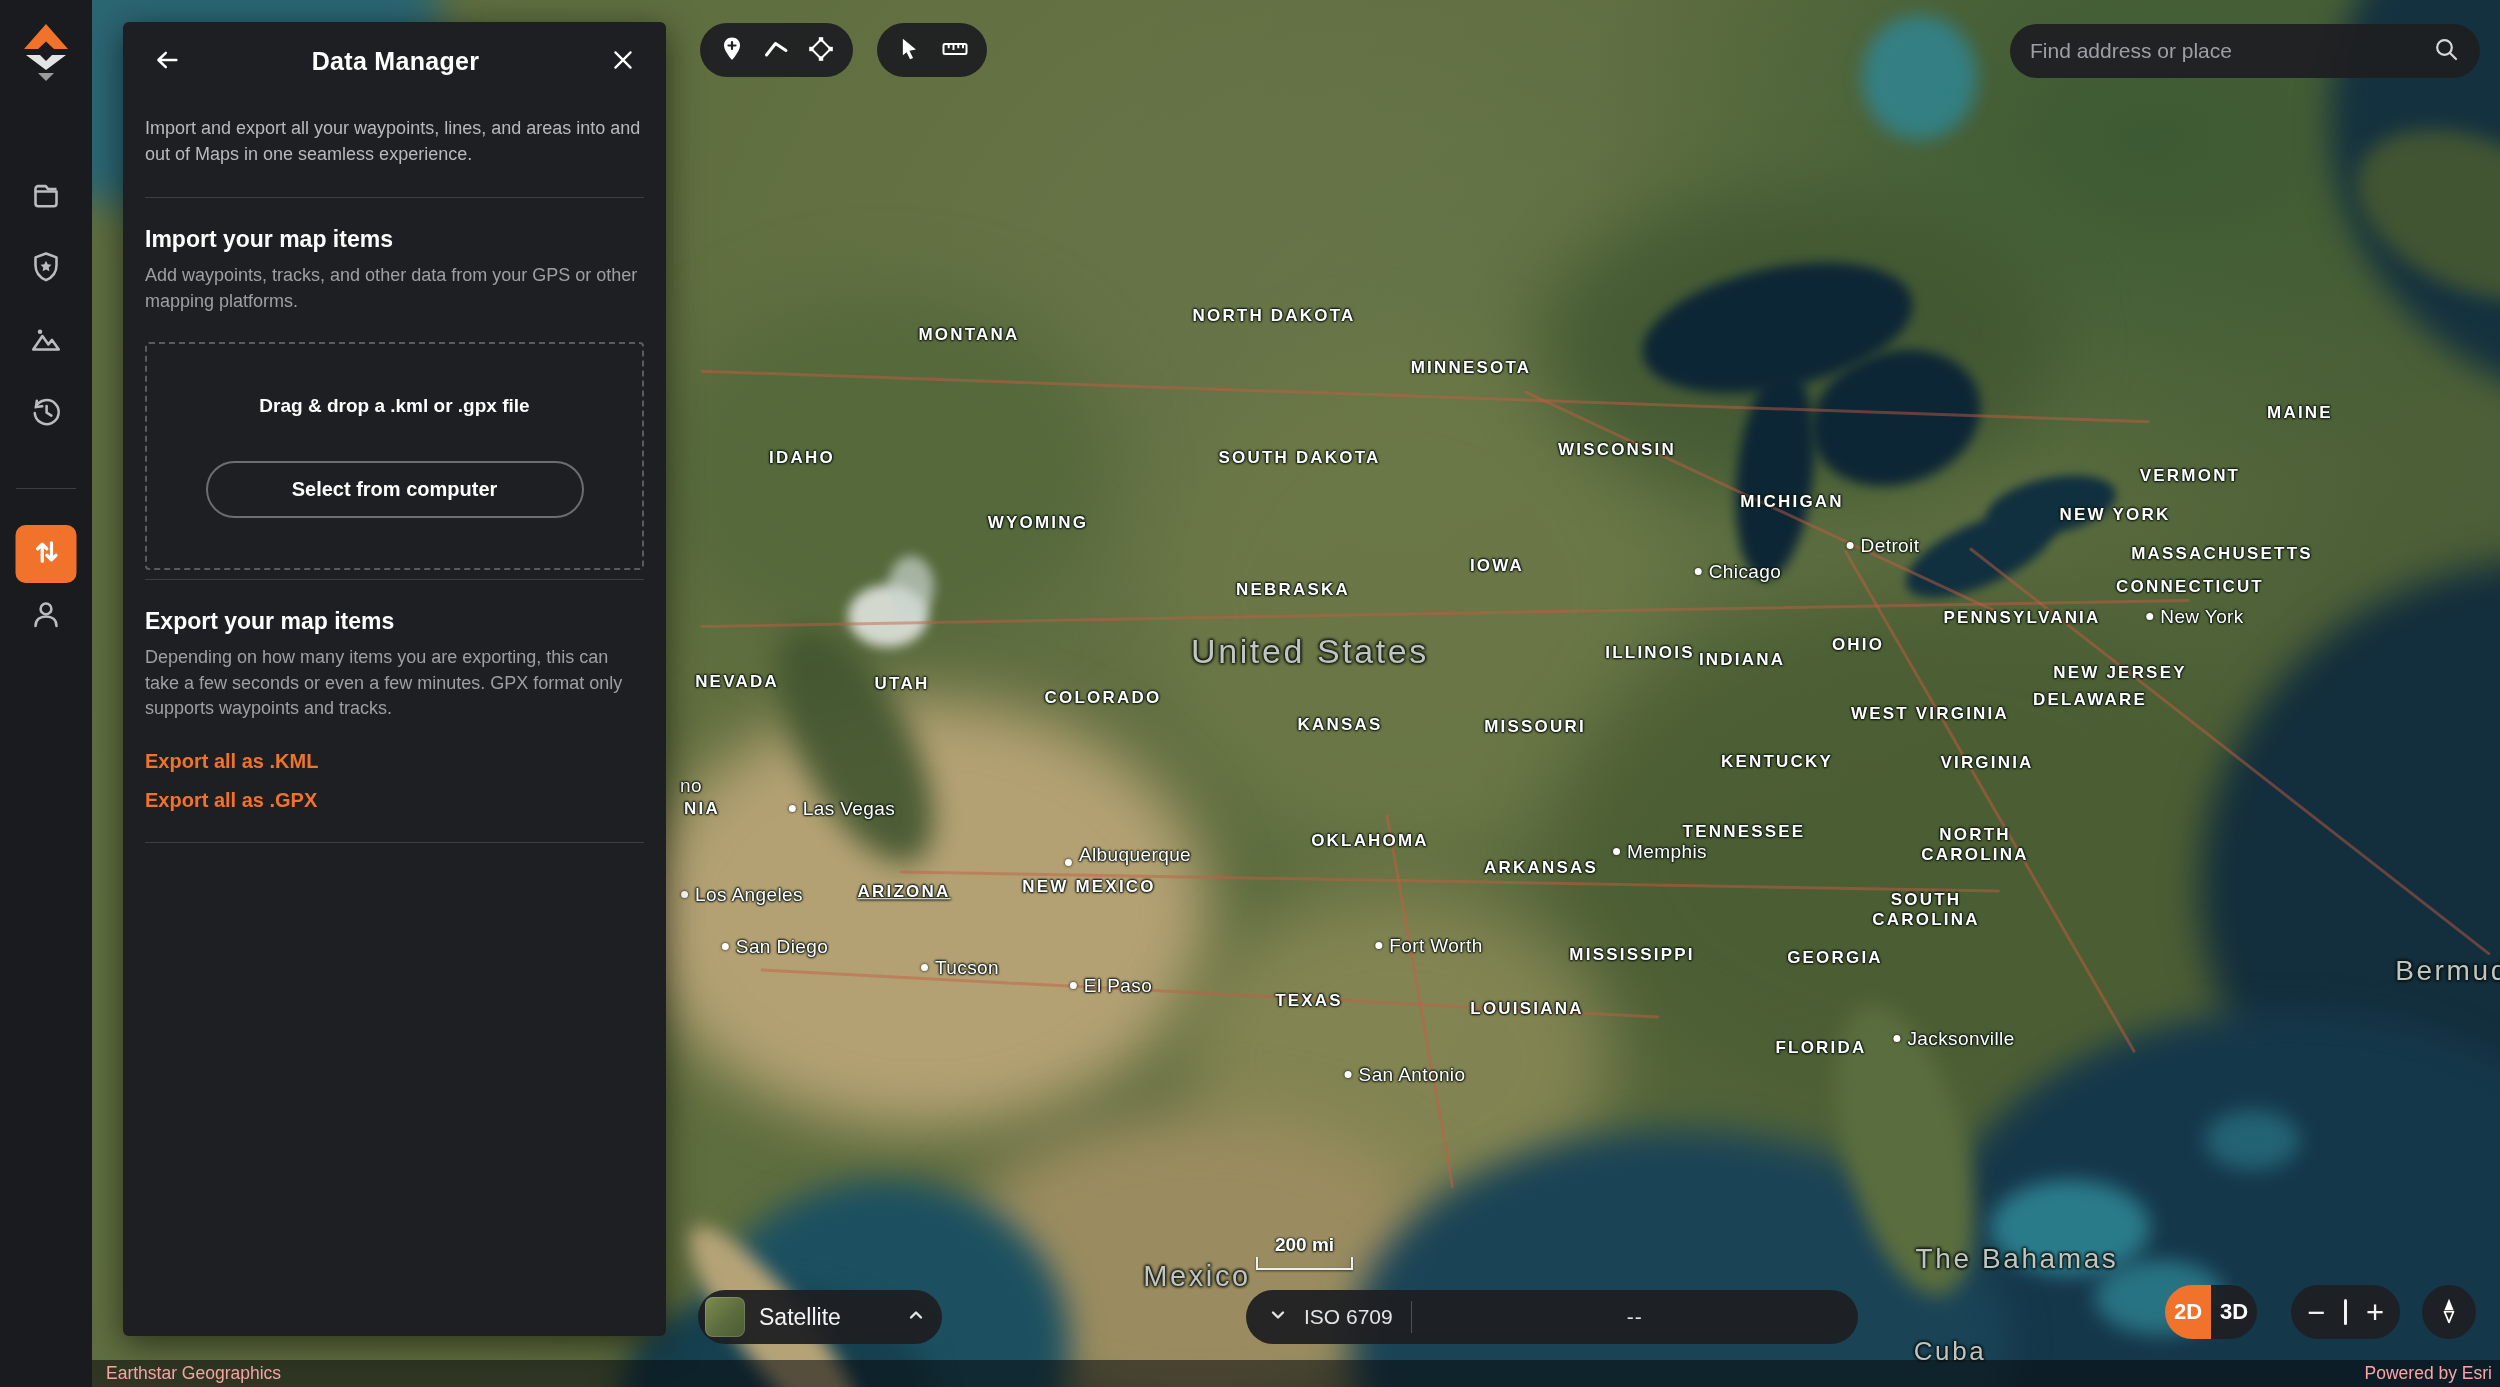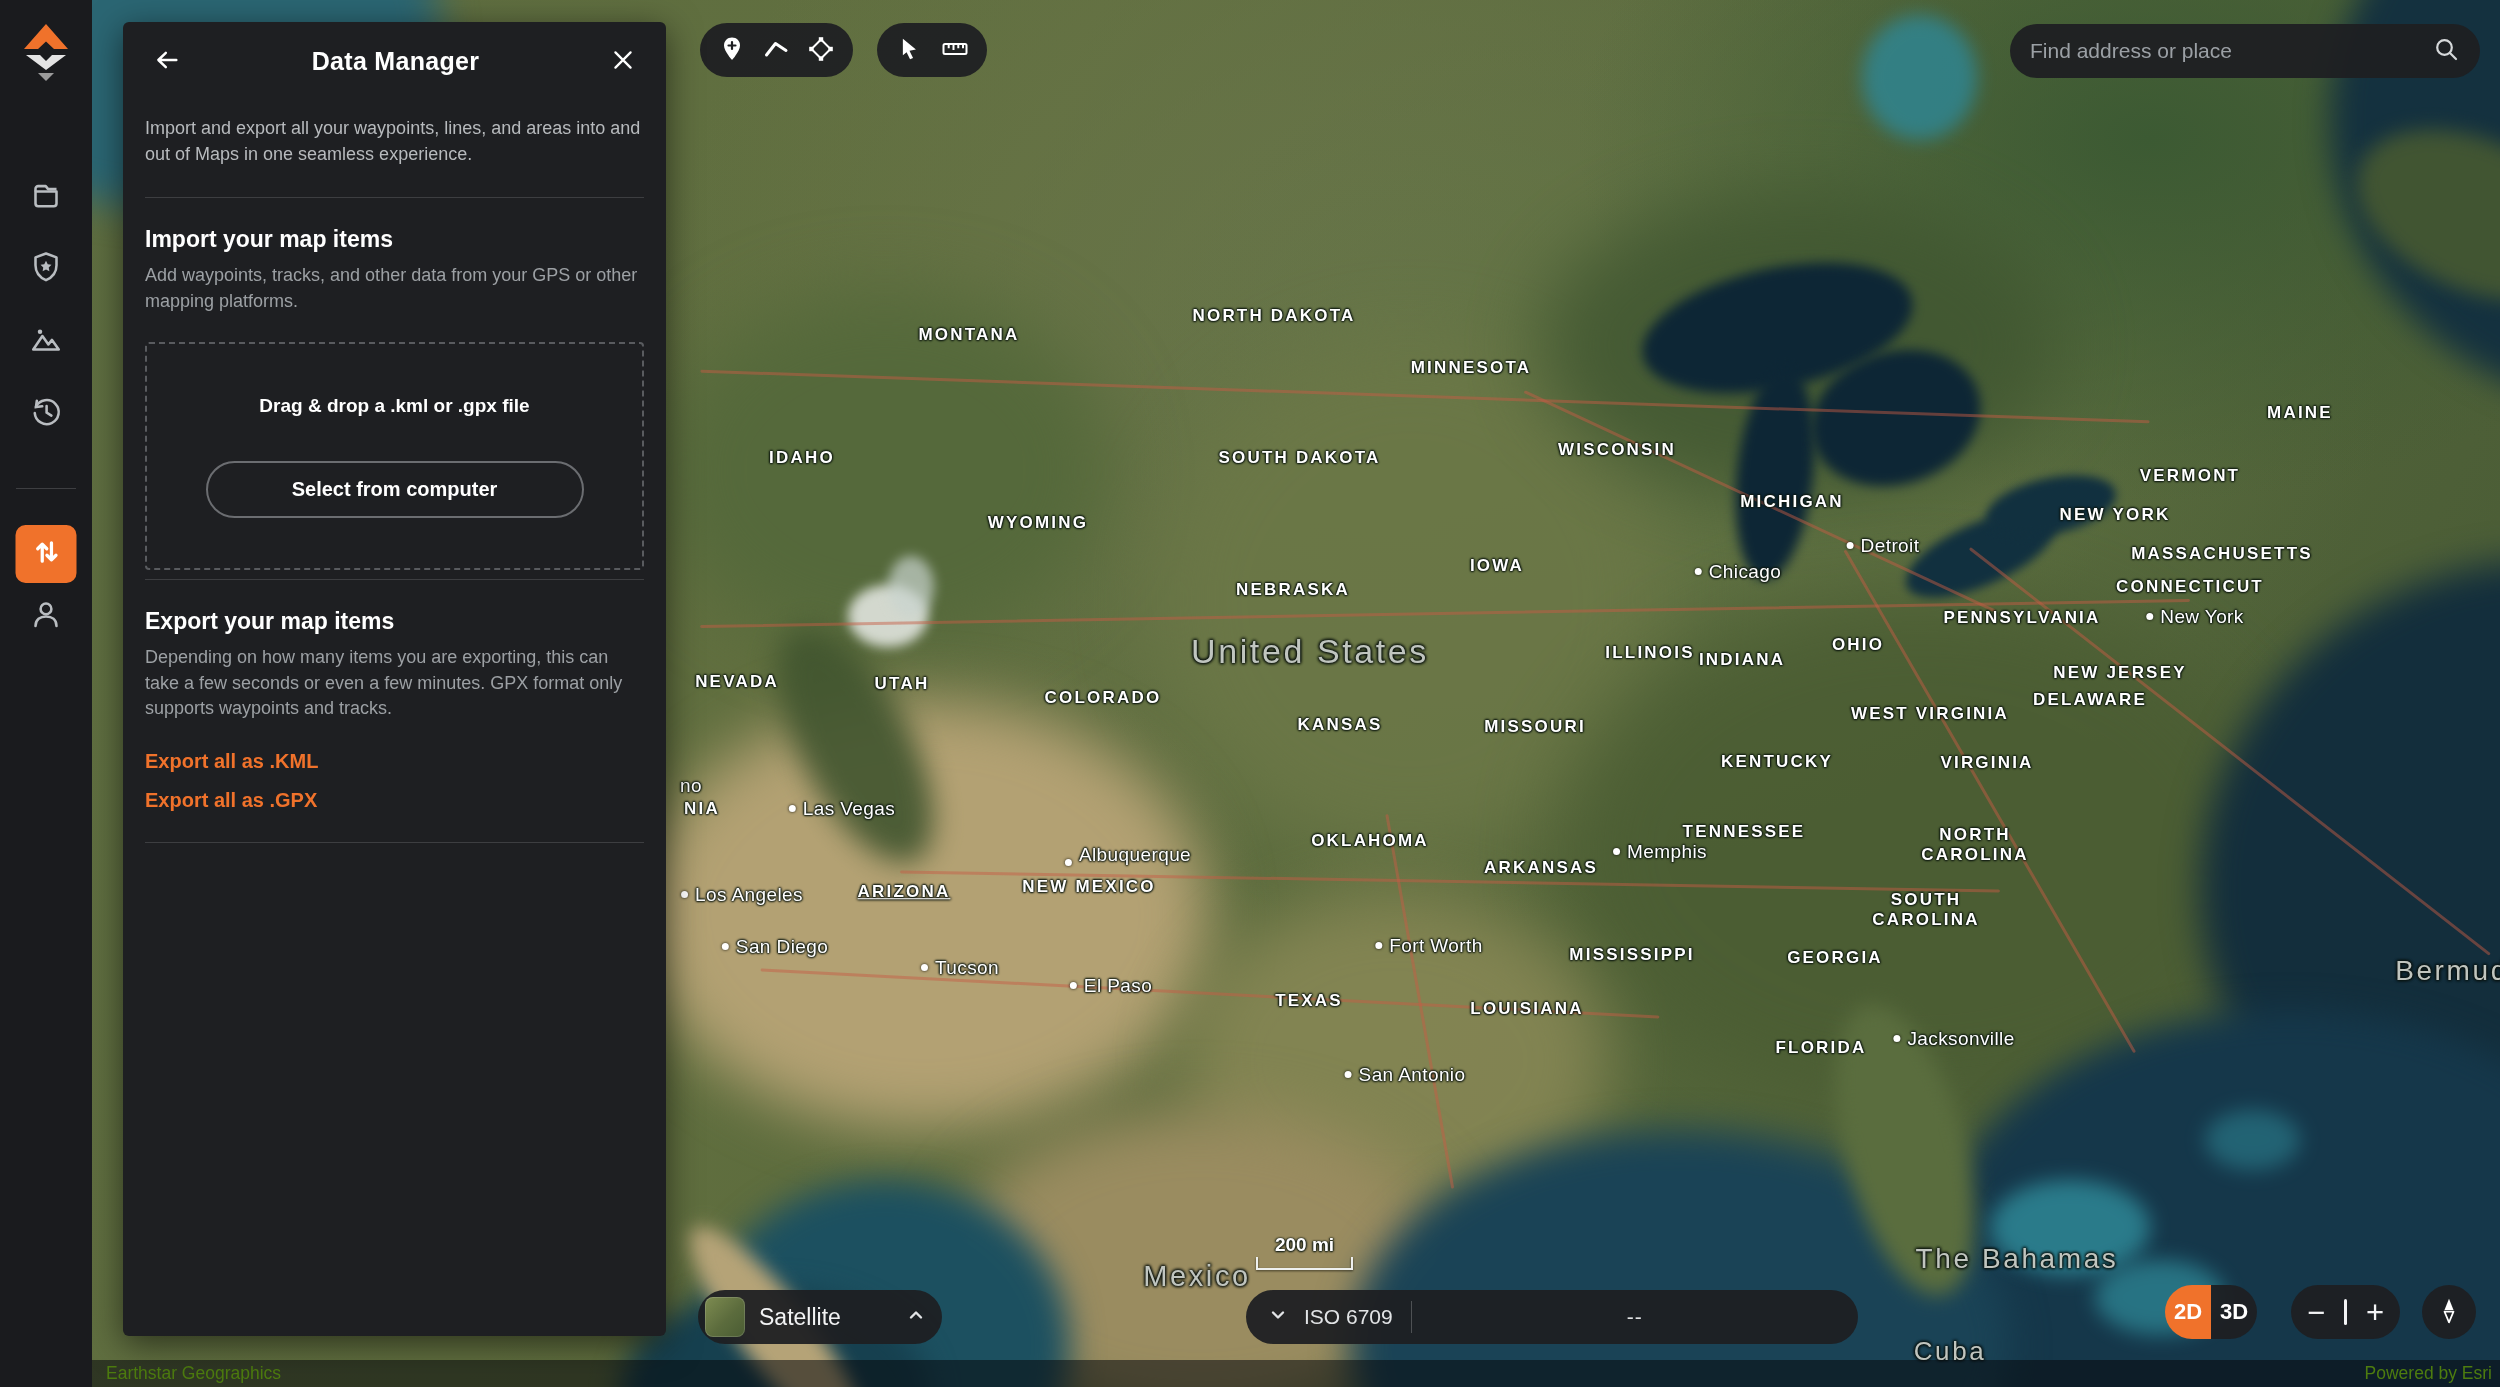--- a/index.html
+++ b/index.html
@@ -91,21 +91,21 @@
   .zoomer { left:2291px; top:1285px; width:109px; justify-content:space-between; padding:0 16px; }
   .zoomer .glyph { font-size:31px; color:#F2F3F5; line-height:1; cursor:pointer; }
   .zoom-div { width:2.5px; height:26px; background:#F2F3F5; border-radius:2px; }
 
   .compass { position:absolute; left:2422px; top:1285px; width:54px; height:54px; border-radius:50%;
     background:rgba(30,31,34,.94); display:flex; align-items:center; justify-content:center; z-index:20; cursor:pointer; }
 
   
   .attribution { position:absolute; left:92px; right:0; bottom:0; height:27px; background:rgba(8,10,12,.55);
     display:flex; align-items:center; justify-content:space-between; padding:0 8px 0 14px; z-index:15; }
-  .attribution span { font-size:17.5px; color:#4d7c0f; }
+  .attribution span { font-size:17.5px; color:#fca5a5; }
 </style>
 </head>
 <body>
 
 <div class="app">
 
   <div class="map">
 
     <div class="blob" style="left:-80px;top:-150px;width:520px;height:360px;background:#2b6673;filter:blur(18px);"></div>
     <div class="blob" style="left:660px;top:290px;width:450px;height:360px;background:#55693b;filter:blur(36px);"></div>

